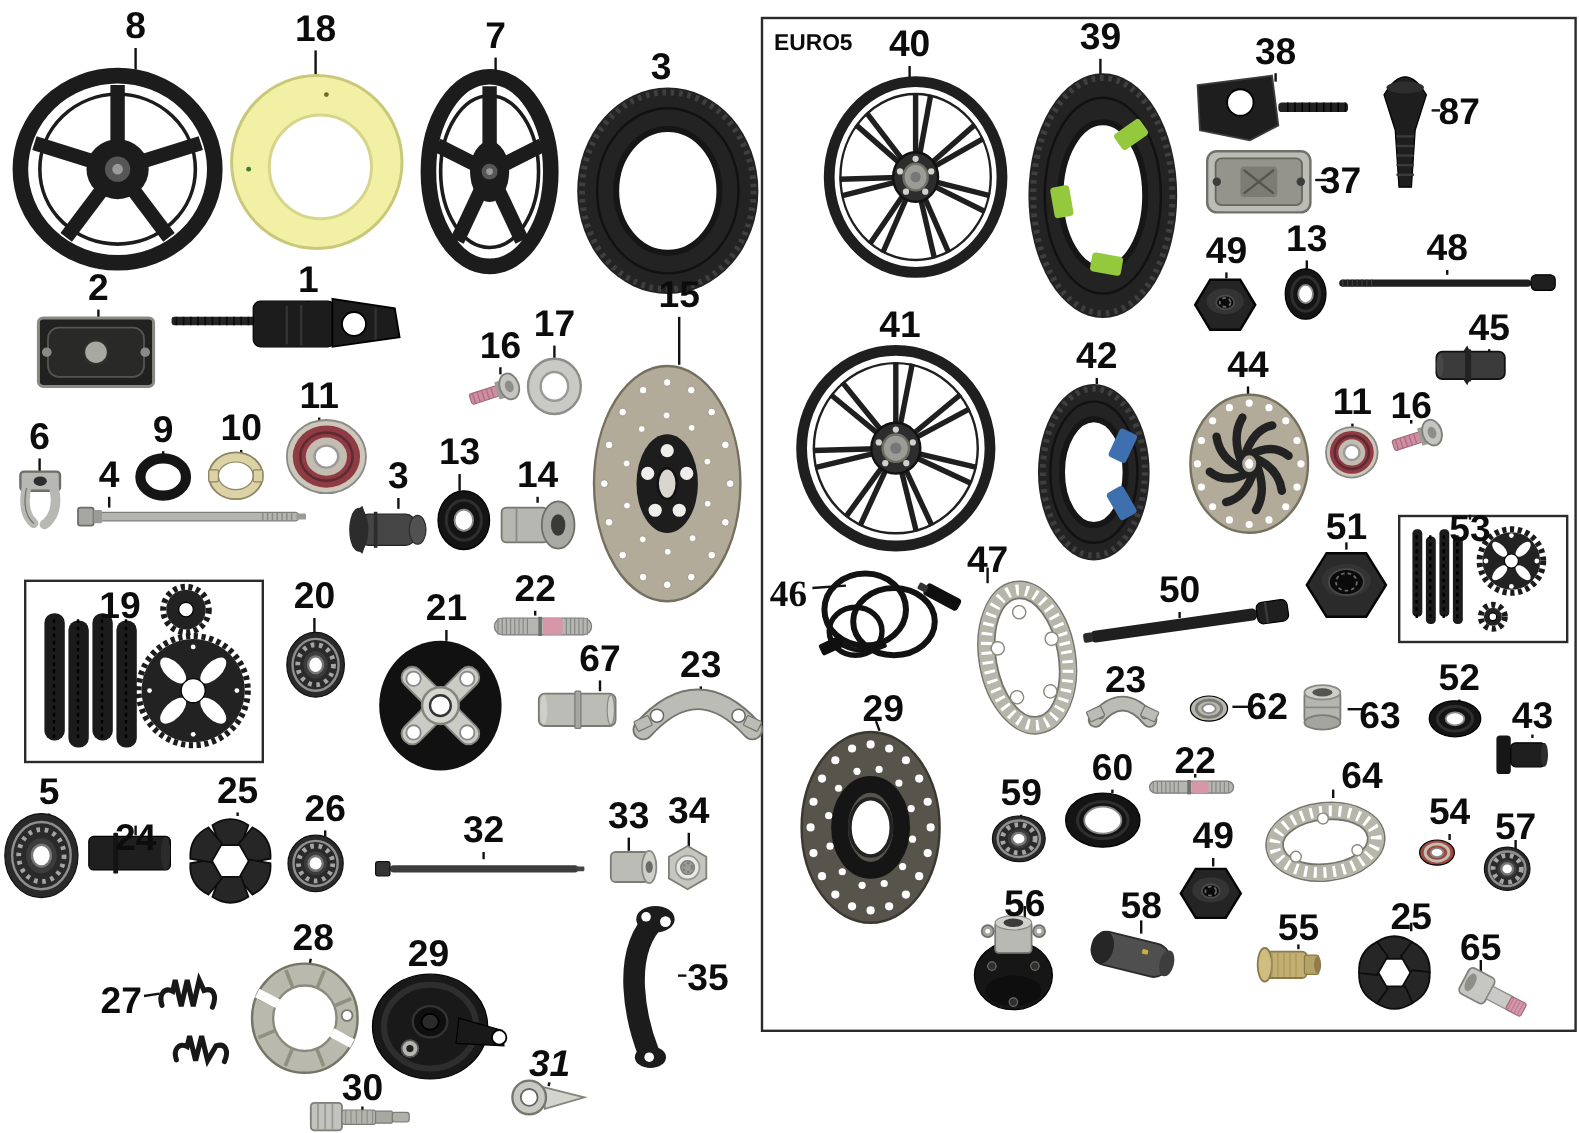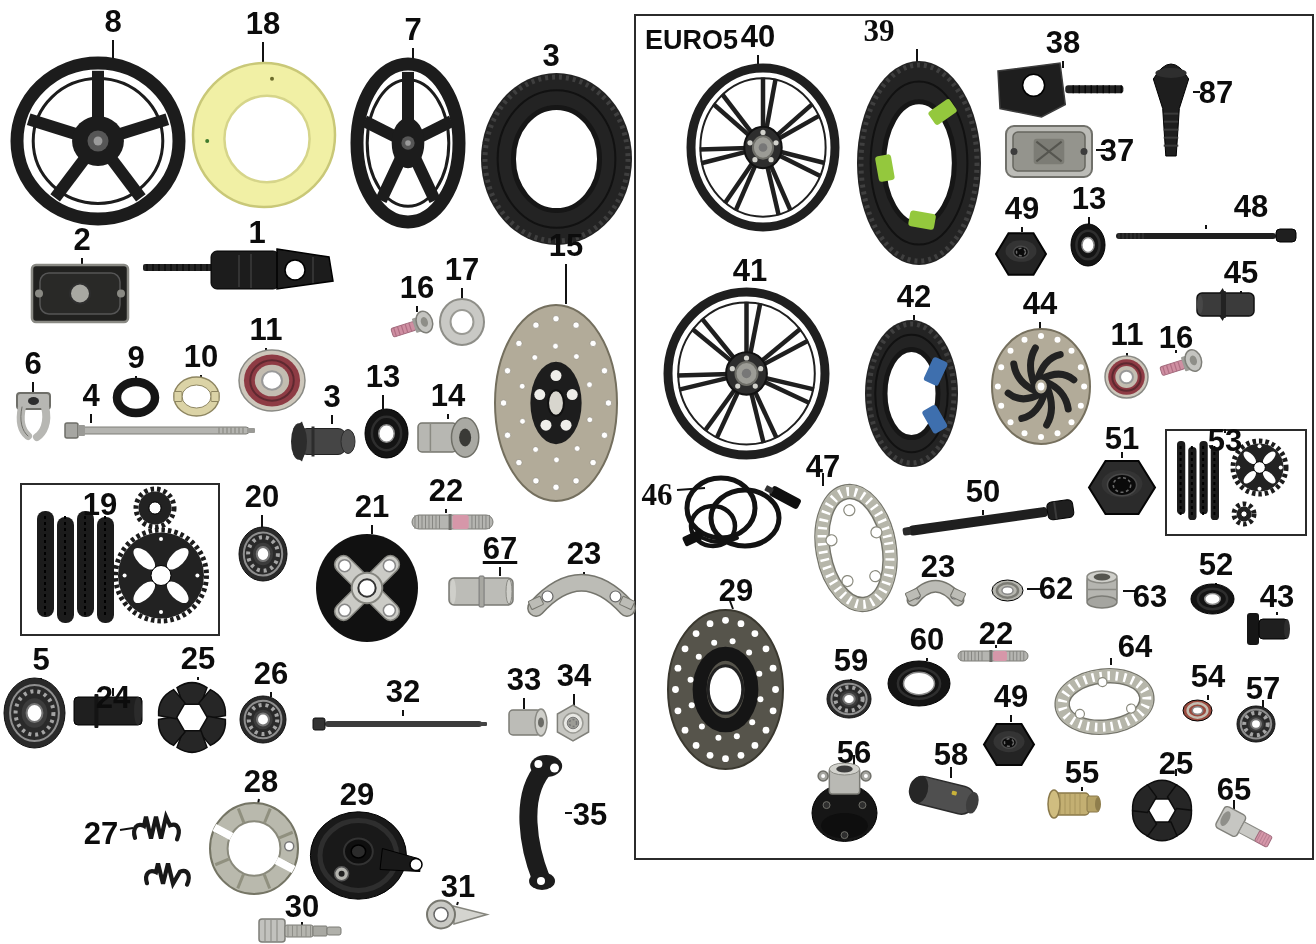--- a/index.html
+++ b/index.html
@@ -2,21 +2,21 @@
 <html><head>
 <meta charset="utf-8">
 <style>
   html,body{margin:0;padding:0;background:#fff;}
   #canvas{position:relative;width:1316px;height:944px;background:#ffffff;
           font-family:"Liberation Sans",sans-serif;overflow:hidden;}
   #leaders{position:absolute;left:0;top:0;width:1316px;height:944px;z-index:2;}
   .box{position:absolute;border:2px solid #2b2b2b;z-index:1;}
   .lbl{position:absolute;transform:translateX(-50%);font-weight:700;font-size:31px;
        line-height:1;color:#0c0c0c;z-index:4;white-space:nowrap;}
-  .euro5-title{position:absolute;left:645px;top:27px;font-weight:700;font-size:27px;
+  .euro5-title{position:absolute;left:645px;top:27px;font-weight:700;font-size:19px;
        line-height:1;color:#0c0c0c;z-index:4;letter-spacing:0px;}
   svg.part{position:absolute;overflow:visible;z-index:3;}
 </style>
 </head>
 <body>
 
 <div id="canvas">
   <svg id="leaders">
       <line x1="113" y1="40" x2="113" y2="58" stroke="#111111" stroke-width="2"></line>
       <line x1="263" y1="42" x2="263" y2="62" stroke="#111111" stroke-width="2"></line>
@@ -955,43 +955,43 @@
       <div class="lbl" style="left: 201px; top: 341px;">10</div>
       <div class="lbl" style="left: 266px; top: 314px;">11</div>
       <div class="lbl" style="left: 91px; top: 380px;">4</div>
       <div class="lbl" style="left: 332px; top: 381px;">3</div>
       <div class="lbl" style="left: 383px; top: 361px;">13</div>
       <div class="lbl" style="left: 448px; top: 380px;">14</div>
       <div class="lbl" style="left: 100px; top: 489px;">19</div>
       <div class="lbl" style="left: 262px; top: 481px;">20</div>
       <div class="lbl" style="left: 372px; top: 491px;">21</div>
       <div class="lbl" style="left: 446px; top: 475px;">22</div>
-      <div class="lbl" style="left: 500px; top: 533px; text-decoration: underline;">67</div>
+      <div class="lbl" style="left: 500px; top: 533px;">67</div>
       <div class="lbl" style="left: 584px; top: 538px;">23</div>
       <div class="lbl" style="left: 41px; top: 644px;">5</div>
       <div class="lbl" style="left: 113px; top: 682px;">24</div>
       <div class="lbl" style="left: 198px; top: 643px;">25</div>
       <div class="lbl" style="left: 271px; top: 658px;">26</div>
       <div class="lbl" style="left: 403px; top: 676px;">32</div>
       <div class="lbl" style="left: 524px; top: 664px;">33</div>
       <div class="lbl" style="left: 574px; top: 660px;">34</div>
       <div class="lbl" style="left: 101px; top: 818px;">27</div>
       <div class="lbl" style="left: 261px; top: 766px;">28</div>
       <div class="lbl" style="left: 357px; top: 779px;">29</div>
       <div class="lbl" style="left: 302px; top: 891px;">30</div>
-      <div class="lbl" style="left: 458px; top: 871px;">31</div>
+      <div class="lbl" style="left: 458px; top: 871px; font-style: italic;">31</div>
       <div class="lbl" style="left: 590px; top: 799px;">35</div>
       <div class="lbl" style="left: 758px; top: 21px;">40</div>
-      <div class="lbl" style="left: 879px; top: 15px; font-family: Liberation Serif, serif;">39</div>
+      <div class="lbl" style="left: 917px; top: 15px;">39</div>
       <div class="lbl" style="left: 1063px; top: 27px;">38</div>
       <div class="lbl" style="left: 1216px; top: 77px;">87</div>
       <div class="lbl" style="left: 1117px; top: 135px;">37</div>
       <div class="lbl" style="left: 1022px; top: 193px;">49</div>
       <div class="lbl" style="left: 1089px; top: 183px;">13</div>
-      <div class="lbl" style="left: 1206px; top: 191px; margin-left: 45px;">48</div>
+      <div class="lbl" style="left: 1206px; top: 191px;">48</div>
       <div class="lbl" style="left: 1241px; top: 257px;">45</div>
       <div class="lbl" style="left: 750px; top: 255px;">41</div>
       <div class="lbl" style="left: 914px; top: 281px;">42</div>
       <div class="lbl" style="left: 1040px; top: 288px;">44</div>
       <div class="lbl" style="left: 1127px; top: 319px;">11</div>
       <div class="lbl" style="left: 1176px; top: 322px;">16</div>
       <div class="lbl" style="left: 1225px; top: 425px;">53</div>
       <div class="lbl" style="left: 1122px; top: 423px;">51</div>
       <div class="lbl" style="left: 657px; top: 479px; font-family: Liberation Serif, serif;">46</div>
       <div class="lbl" style="left: 823px; top: 451px;">47</div>

